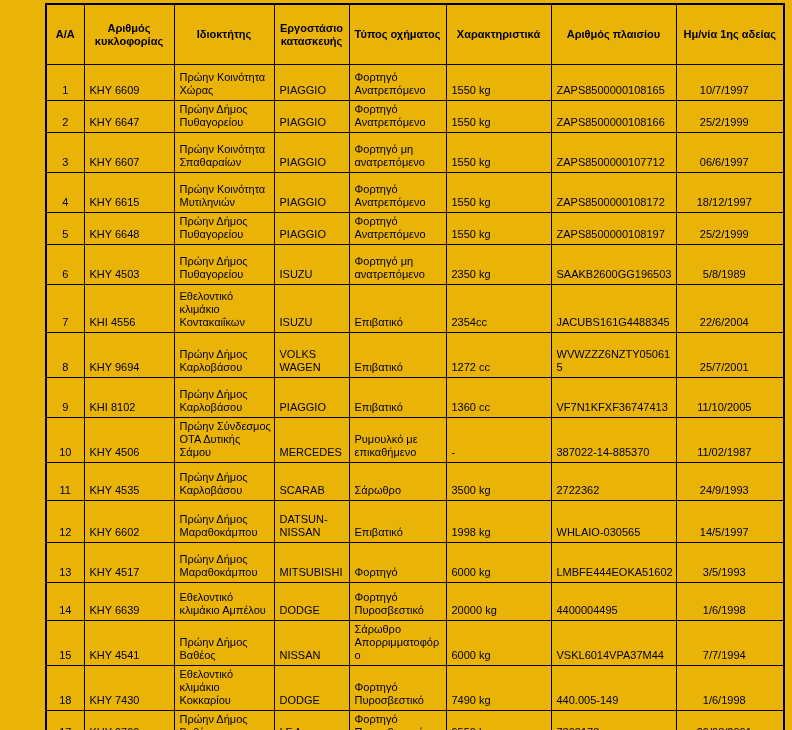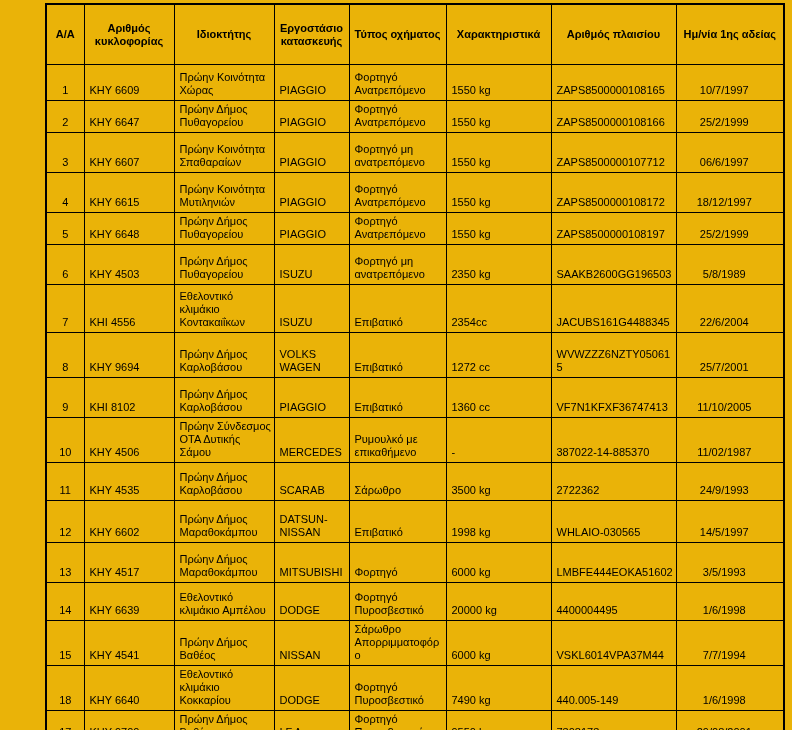--- a/index.html
+++ b/index.html
@@ -230,21 +230,21 @@
           <td class="col-1">ΚΗΥ 4541</td>
           <td class="col-2">Πρώην Δήμος Βαθέος</td>
           <td class="col-3">NISSAN</td>
           <td class="col-4">Σάρωθρο Απορριμματοφόρο</td>
           <td class="col-5">6000 kg</td>
           <td class="col-6">VSKL6014VPA37M44</td>
           <td class="col-7">7/7/1994</td>
         </tr>
         <tr style="height: 38px;">
           <td class="col-0">18</td>
-          <td class="col-1">ΚΗΥ 6640</td>
+          <td class="col-1">ΚΗΥ 7430</td>
           <td class="col-2">Εθελοντικό κλιμάκιο Κοκκαρίου</td>
           <td class="col-3">DODGE</td>
           <td class="col-4">Φορτηγό Πυροσβεστικό</td>
           <td class="col-5">7490 kg</td>
           <td class="col-6">440.005-149</td>
           <td class="col-7">1/6/1998</td>
         </tr>
         <tr style="height: 29px;">
           <td class="col-0">17</td>
           <td class="col-1">ΚΗΥ 9700</td>

